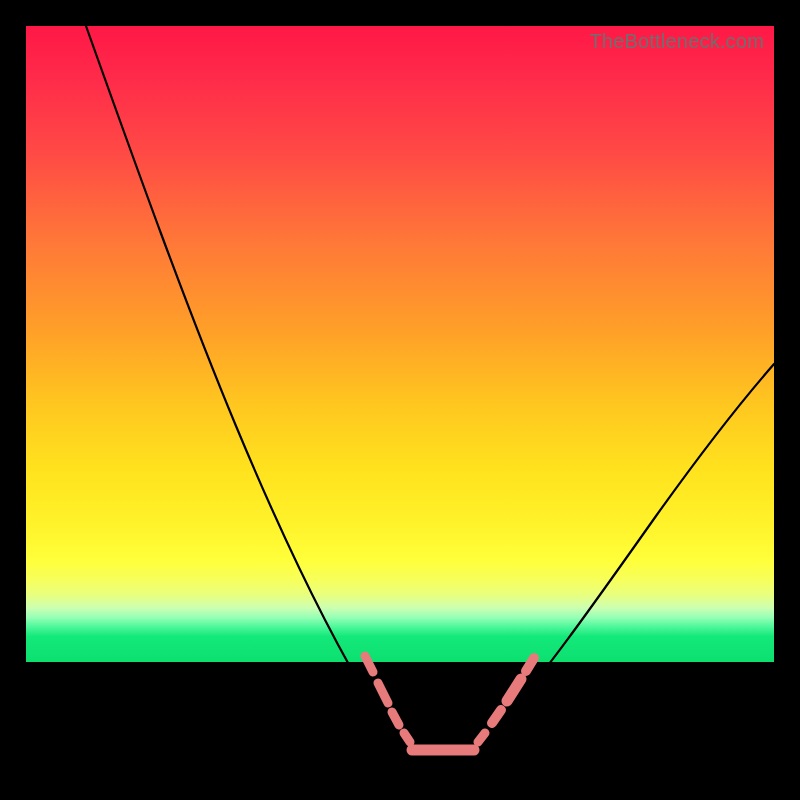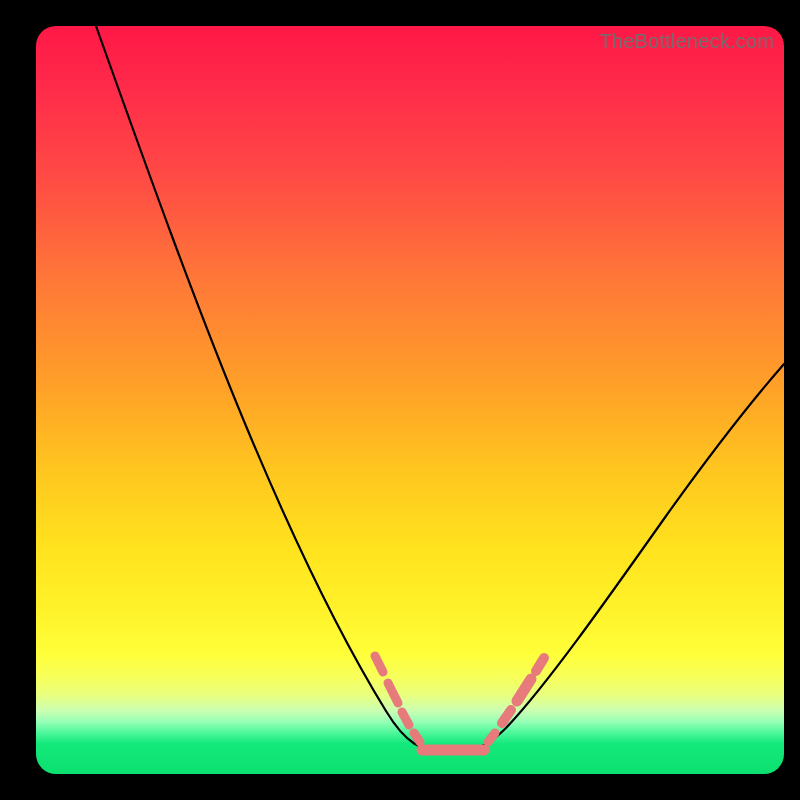--- a/index.html
+++ b/index.html
@@ -12,44 +12,43 @@
     font-family: Arial, Helvetica, sans-serif;
   }
   .frame {
     position: relative;
     width: 800px;
     height: 800px;
     background: #000;
   }
   .plot {
     position: absolute;
-    left: 36px;
+    left: 26px;
     top: 26px;
     width: 748px;
-    height: 748px;
+    height: 636px;
     
     background: linear-gradient(to bottom,
       #ff1846 0%,
       #ff2a4a 8%,
       #ff4a45 20%,
       #ff7838 34%,
       #ffa028 48%,
       #ffc81f 60%,
       #ffe31e 70%,
       #fff22a 78%,
       #ffff3a 84%,
       #f7ff5a 87%,
       #e8ff80 89.5%,
       #ccffb2 91.5%,
       #96ffb6 93%,
       #4cf79a 94.5%,
       #13e87a 96%,
       #0be06f 100%
     );
-    border-radius: 20px;
   }
   .watermark {
     position: absolute;
     top: 4px;
     right: 10px;
     color: #6f6f6f;
     font-size: 20px;
     letter-spacing: 0.2px;
     user-select: none;
   }

